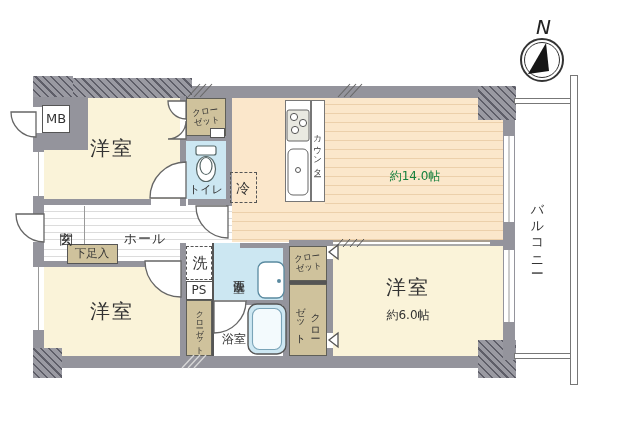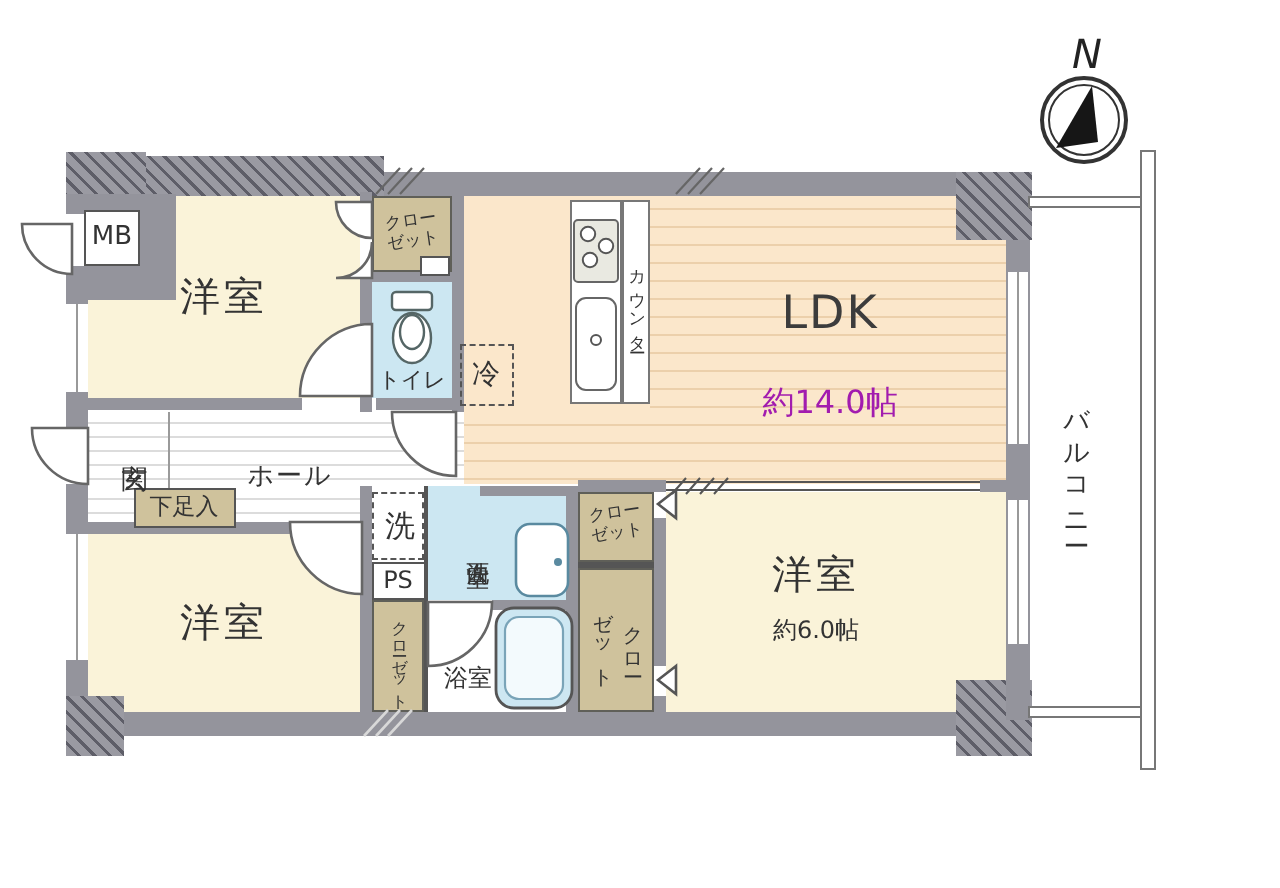--- a/index.html
+++ b/index.html
@@ -94,22 +94,21 @@
   <div class="box" style="left:230px;top:172px;width:27px;height:31px;border:1.5px dashed #555;"></div>
   <div class="box" style="left:210px;top:128px;width:15px;height:10px;background:#fff;border:1px solid #555;"></div>
 
   <div class="c" style="left:56px;top:119px;font-size:13px;">MB</div>
   <div class="c" style="left:112px;top:148px;font-size:20px;letter-spacing:2px;">洋室</div>
   <div class="c" style="left:206px;top:116px;font-size:8.5px;transform:translate(-50%,-50%) rotate(-8deg);">クロー
 ゼット</div>
   <div class="c" style="left:206px;top:190px;font-size:11px;">トイレ</div>
   <div class="c" style="left:243px;top:188px;font-size:14px;">冷</div>
   <div class="c vt" style="left:318px;top:151px;font-size:8.5px;letter-spacing:1px;">カウンター</div>
-  <div class="c" style="left:415px;top:158px;font-size:23px;letter-spacing:1px;color:#3c3c3c;">LDK</div>
-  <div class="c" style="left:415px;top:201px;font-size:16px;color:#a21caf;">約14.0帖</div>
+  <div class="c" style="left:415px;top:176px;font-size:12px;color:#15803d;">約14.0帖</div>
   <div class="c vt" style="left:66px;top:223px;font-size:13px;letter-spacing:2px;">玄関</div>
   <div class="c" style="left:145px;top:239px;font-size:13px;letter-spacing:1px;text-align:center;">ホール</div>
   <div class="c" style="left:92px;top:254px;font-size:11.5px;">下足入</div>
   <div class="c" style="left:200px;top:263px;font-size:15px;">洗</div>
   <div class="c" style="left:199px;top:290px;font-size:12px;">PS</div>
   <div class="c vt" style="left:238px;top:273px;font-size:11.5px;letter-spacing:1px;">洗面室</div>
   <div class="c" style="left:234px;top:339px;font-size:12px;">浴室</div>
   <div class="c vt" style="left:199px;top:328px;font-size:8px;">クローゼット</div>
   <div class="c" style="left:308px;top:262px;font-size:8.5px;transform:translate(-50%,-50%) rotate(-8deg);">クロー
 ゼット</div>

